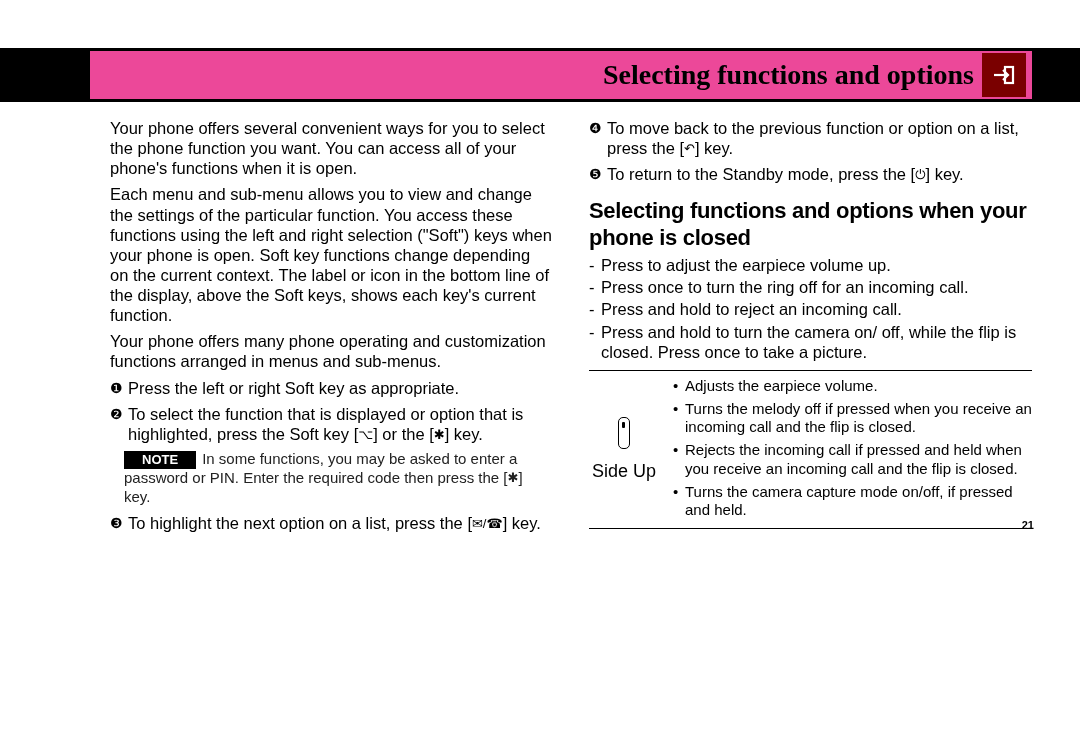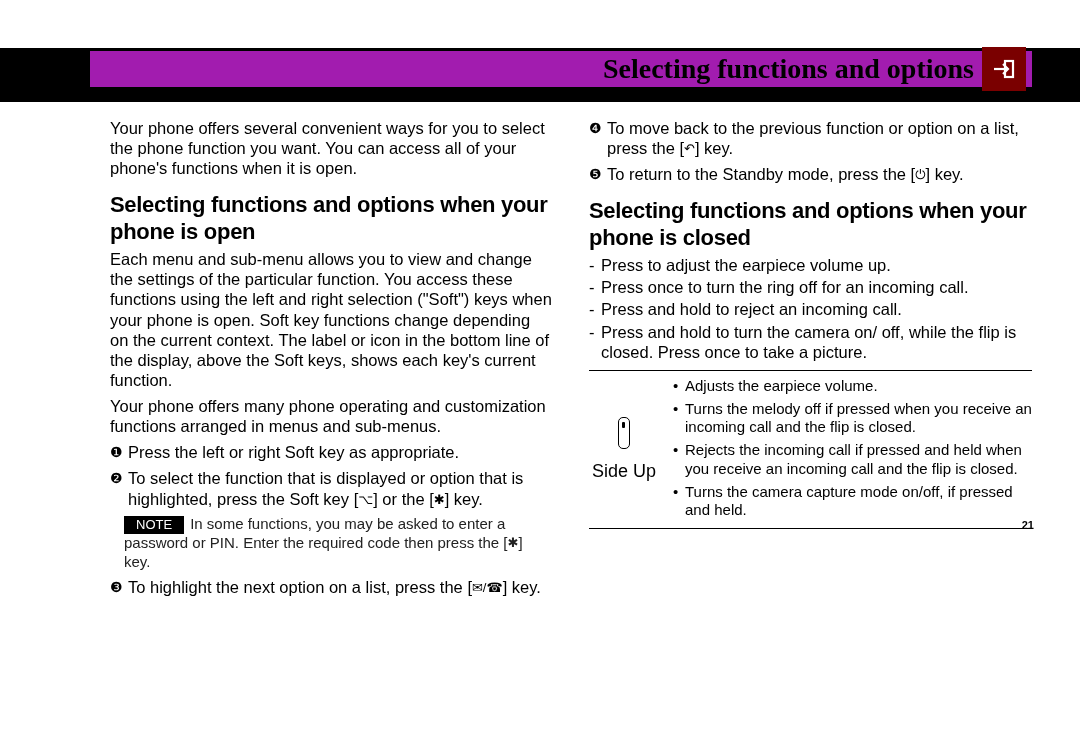--- a/index.html
+++ b/index.html
@@ -19,22 +19,22 @@
     left: 0;
     right: 0;
     height: 54px;
     background: #000;
   }
   .header-strip {
     position: absolute;
     top: 51px;
     left: 90px;
     right: 48px;
-    height: 36px;
-    background: #a21caf;
+    height: 48px;
+    background: #ec4899;
     display: flex;
     justify-content: flex-end;
     align-items: center;
     padding-right: 6px;
     box-sizing: border-box;
   }
   .header-title {
     font-family: Georgia, 'Times New Roman', serif;
     font-weight: bold;
     font-size: 28px;
@@ -73,22 +73,22 @@
     margin-bottom: 4px;
     letter-spacing: -0.3px;
   }
   .bold { font-weight: bold; }
   .num-list { list-style: none; padding: 0; margin: 4px 0 0 0; }
   .num-list li { display: flex; margin-bottom: 6px; }
   .num-list li .bullet { flex: 0 0 18px; font-size: 14px; line-height: 20px; }
   .num-list li .txt { flex: 1; }
   .note-box { font-size: 15px; line-height: 1.25; margin: 6px 0 6px 14px; color: #222; }
   .note-label {
-    background: #000; color: #fff; padding: 1px 12px;
-    font-weight: normal; font-size: 13px; margin-right: 6px;
+    background: #000; color: #fff; padding: 1px 18px;
+    font-weight: bold; font-size: 13px; margin-right: 6px;
     display: inline-block;
   }
   .dash-list { list-style: none; padding: 0; margin: 2px 0 8px 0; }
   .dash-list li { display: flex; margin-bottom: 2px; }
   .dash-list li .dash { flex: 0 0 12px; }
   .dash-list li .txt { flex: 1; }
   .feature-table {
     border-top: 1.5px solid #000;
     border-bottom: 1.5px solid #000;
     margin-top: 6px;
@@ -142,21 +142,20 @@
       <line x1="4" y1="14" x2="18" y2="14"></line>
       <polyline points="13,9 18,14 13,19"></polyline>
     </svg>
   </span>
 </div>
 
 <div class="columns">
 
   <div class="col">
     <p>Your phone offers several convenient ways for you to select the phone function you want. You can access all of your phone's functions when it is open.</p>
-    <div class="section-head">Selecting functions and options when your phone is open</div>
     <p>Each menu and sub-menu allows you to view and change the settings of the particular function. You access these functions using the left and right selection ("Soft") keys when your phone is open. Soft key functions change depending on the current context. The label or icon in the bottom line of the display, above the Soft keys, shows each key's current function.</p>
     <p>Your phone offers many phone operating and customization functions arranged in menus and sub-menus.</p>
 
     <ul class="num-list">
       <li>
         <span class="bullet">❶</span>
         <span class="txt">Press the left or right Soft key as appropriate.</span>
       </li>
       <li>
         <span class="bullet">❷</span>

